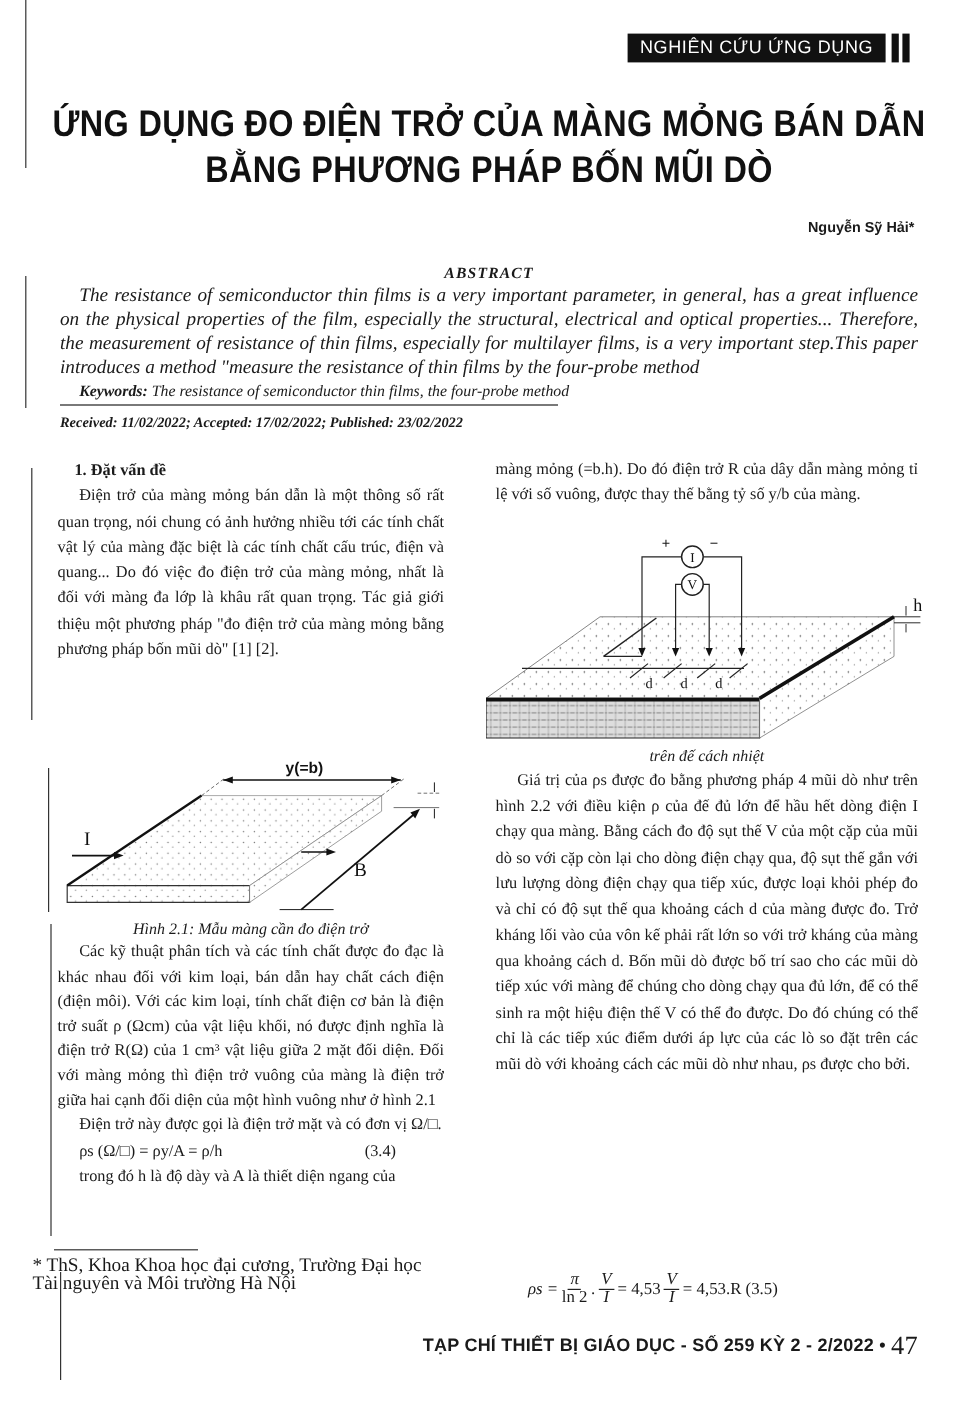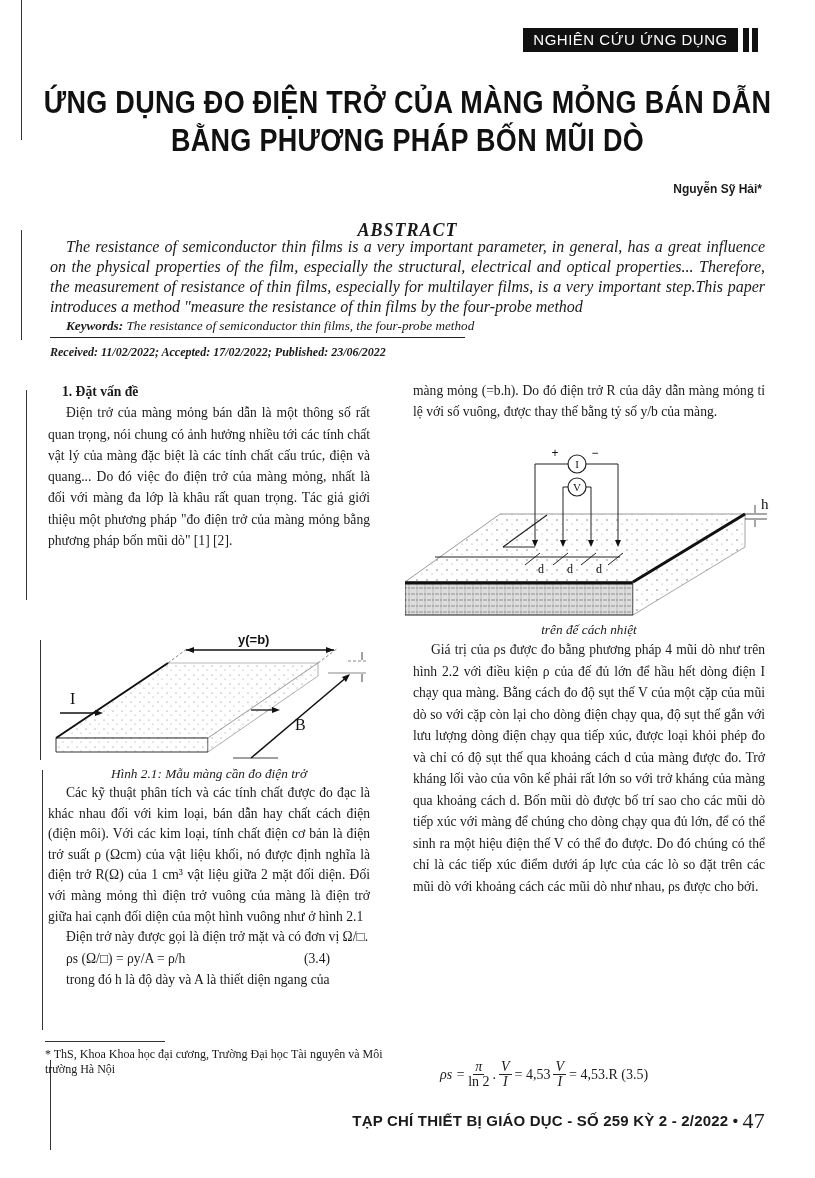--- a/index.html
+++ b/index.html
@@ -10,21 +10,21 @@
     font-family: "Liberation Sans", sans-serif; font-size: 15px; letter-spacing: 0.5px; line-height: 24px; text-align: center; }
   .tag-bar { position: absolute; top: 28px; width: 6px; height: 24px; background: #111; }
   .tag-bar.b1 { left: 743px; } .tag-bar.b2 { left: 752px; }
 
   .title { position: absolute; left: 0; width: 815px; text-align: center; font-family: "Liberation Sans", sans-serif;
     font-weight: bold; font-size: 27px; letter-spacing: 0.3px; transform: scaleY(1.15); color: #111; }
   .title.l1 { top: 88px; } .title.l2 { top: 126px; }
   .author { position: absolute; right: 53px; top: 182px; font-family: "Liberation Sans", sans-serif; font-weight: bold; font-size: 12px; }
 
   .abstract-head { position: absolute; left: 0; width: 815px; top: 220px; text-align: center; font-style: italic; font-weight: bold;
-    font-size: 18px; letter-spacing: 1px; }
+    font-size: 13px; letter-spacing: 1px; }
   .abstract { position: absolute; left: 50px; width: 715px; top: 237px; font-style: italic; font-size: 16px; line-height: 20px; text-align: justify; }
   .abstract p { text-indent: 16px; }
   .keywords { position: absolute; left: 66px; top: 318px; font-style: italic; font-size: 13.2px; }
   .keywords b { font-weight: bold; }
   .kw-rule { position: absolute; left: 50px; top: 337px; width: 415px; height: 1px; background: #222; }
   .dates { position: absolute; left: 50px; top: 345px; font-style: italic; font-weight: bold; font-size: 12px; }
 
   .col { position: absolute; font-size: 13.6px; line-height: 21.3px; text-align: justify; }
   .col.left { left: 48px; width: 322px; }
   .col.right { left: 413px; width: 352px; }
@@ -32,21 +32,21 @@
   .col .ind { text-indent: 18px; }
   .h { font-weight: bold; }
   .caption { font-style: italic; text-align: center; font-size: 13.3px; line-height: 19px; }
 
   .margin-line { position: absolute; width: 1px; background: #333; }
 
   .fig1 { position: absolute; left: 48px; top: 628px; width: 330px; height: 135px; }
   .fig2 { position: absolute; left: 405px; top: 447px; width: 390px; height: 170px; }
 
   .footnote-rule { position: absolute; left: 45px; top: 1041px; width: 120px; height: 1px; background: #333; }
-  .footnote { position: absolute; left: 45px; top: 1047px; width: 340px; font-size: 12px; line-height: 15px; }
+  .footnote { position: absolute; left: 27px; top: 1047px; width: 340px; font-size: 16px; line-height: 15px; }
 
   .footer { position: absolute; right: 50px; top: 1108px; font-family: "Liberation Sans", sans-serif; font-weight: bold; font-size: 15px; letter-spacing: 0.2px; }
   .footer .pg { font-family: "Liberation Serif", serif; font-size: 22px; font-weight: normal; vertical-align: -2px; }
 
   .formula { position: absolute; left: 440px; top: 1060px; font-style: italic; font-size: 14px; display: flex; align-items: center; gap: 3px; }
   .frac { display: inline-flex; flex-direction: column; align-items: center; line-height: 14px; }
   .frac .num { border-bottom: 1px solid #222; padding: 0 2px; }
   .frac .den { font-style: normal; }
   .upright { font-style: normal; }
 </style>
@@ -60,21 +60,21 @@
 <div class="title l1">ỨNG DỤNG ĐO ĐIỆN TRỞ CỦA MÀNG MỎNG BÁN DẪN</div>
 <div class="title l2">BẰNG PHƯƠNG PHÁP BỐN MŨI DÒ</div>
 <div class="author">Nguyễn Sỹ Hải*</div>
 
 <div class="abstract-head">ABSTRACT</div>
 <div class="abstract">
     <p>The resistance of semiconductor thin films is a very important parameter, in general, has a great influence on the physical properties of the film, especially the structural, electrical and optical properties... Therefore, the measurement of resistance of thin films, especially for multilayer films, is a very important step.This paper introduces a method "measure the resistance of thin films by the four-probe method</p>
   </div>
 <div class="keywords"><b>Keywords:</b> <span>The resistance of semiconductor thin films, the four-probe method</span></div>
 <div class="kw-rule"></div>
-<div class="dates">Received: 11/02/2022; Accepted: 17/02/2022; Published: 23/06/2022</div>
+<div class="dates">Received: 11/02/2022; Accepted: 17/02/2022; Published: 23/02/2022</div>
 
 <div class="margin-line" style="left:21px;top:0;height:140px;"></div>
 <div class="margin-line" style="left:21px;top:230px;height:110px;"></div>
 <div class="margin-line" style="left:26px;top:390px;height:210px;"></div>
 <div class="margin-line" style="left:40px;top:640px;height:120px;"></div>
 <div class="margin-line" style="left:42px;top:770px;height:260px;"></div>
 <div class="margin-line" style="left:50px;top:1060px;height:90px;"></div>
 
 <div class="col left" style="top:381px;">
   <p class="h" style="text-indent:14px;">1. Đặt vấn đề</p>

